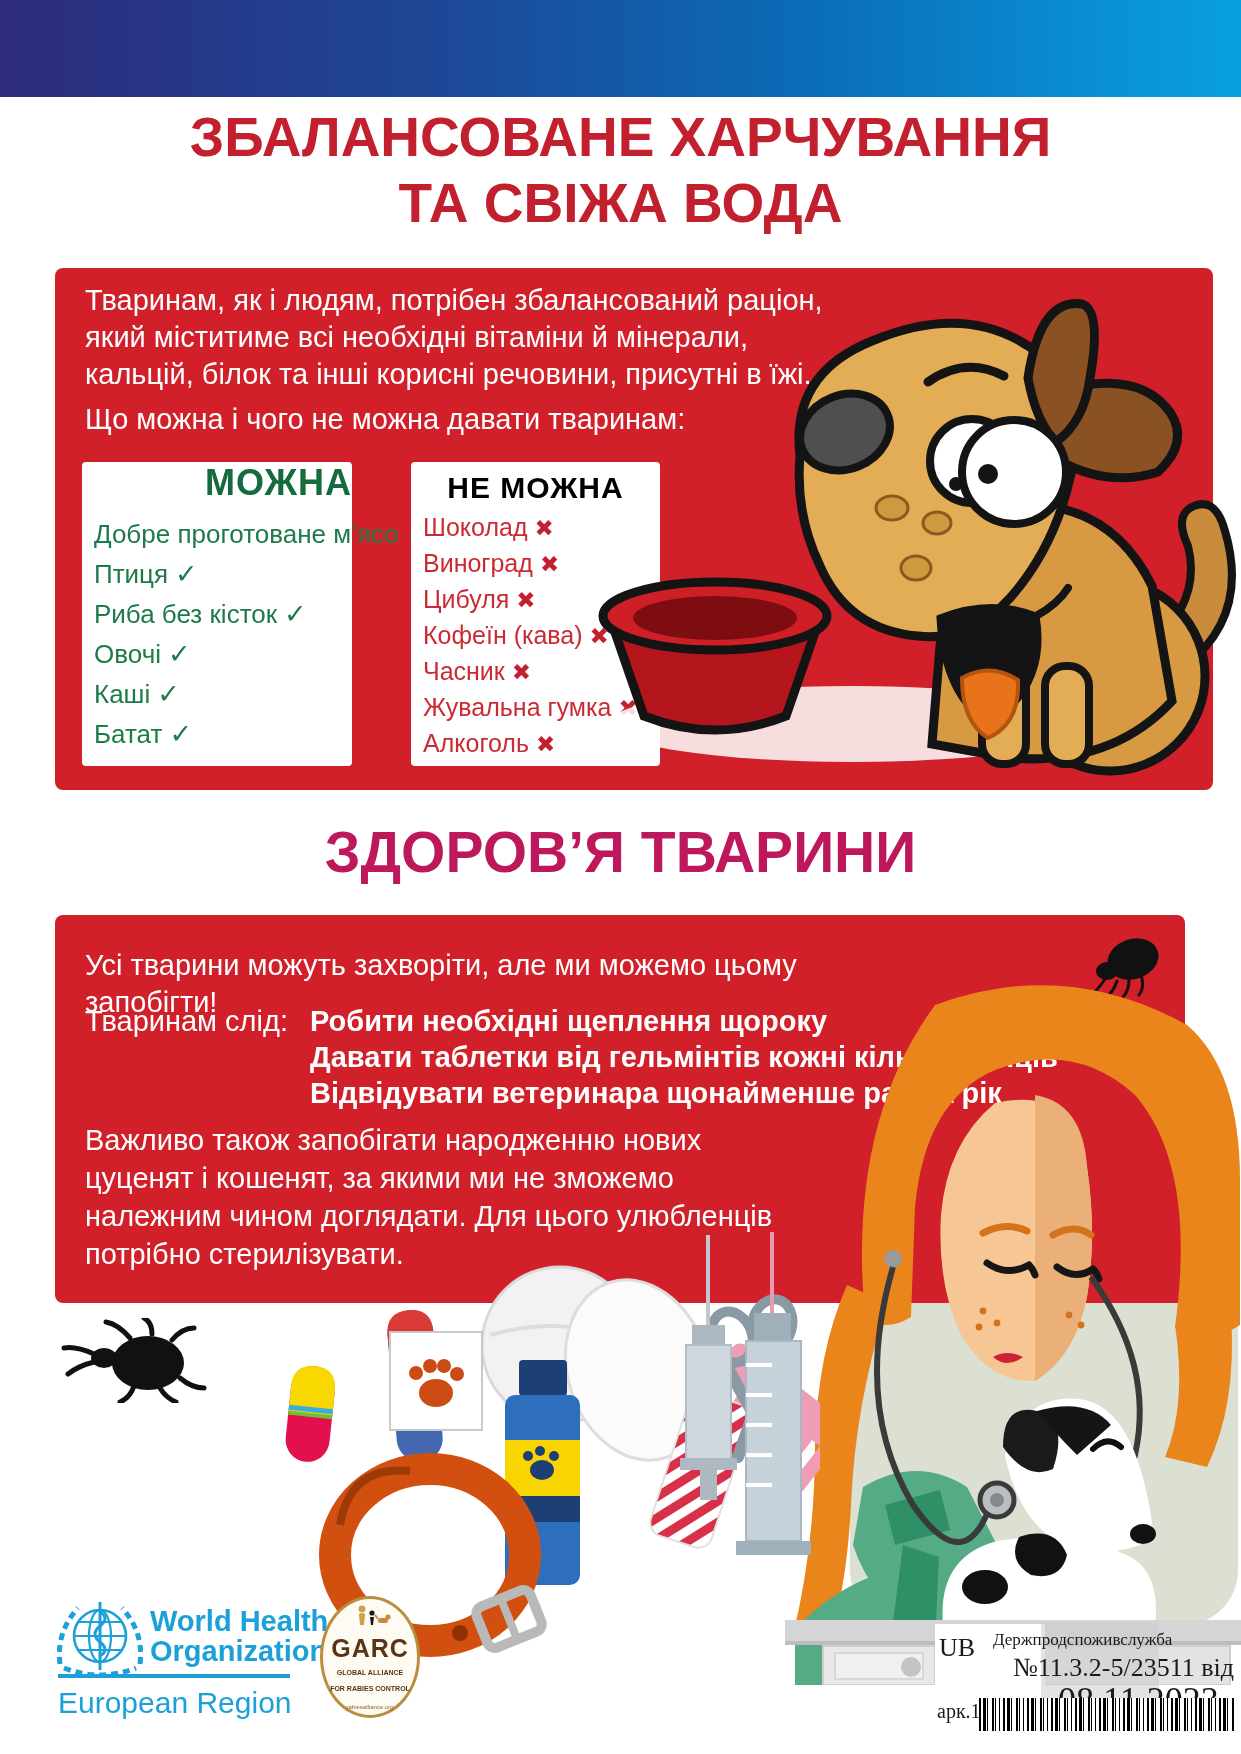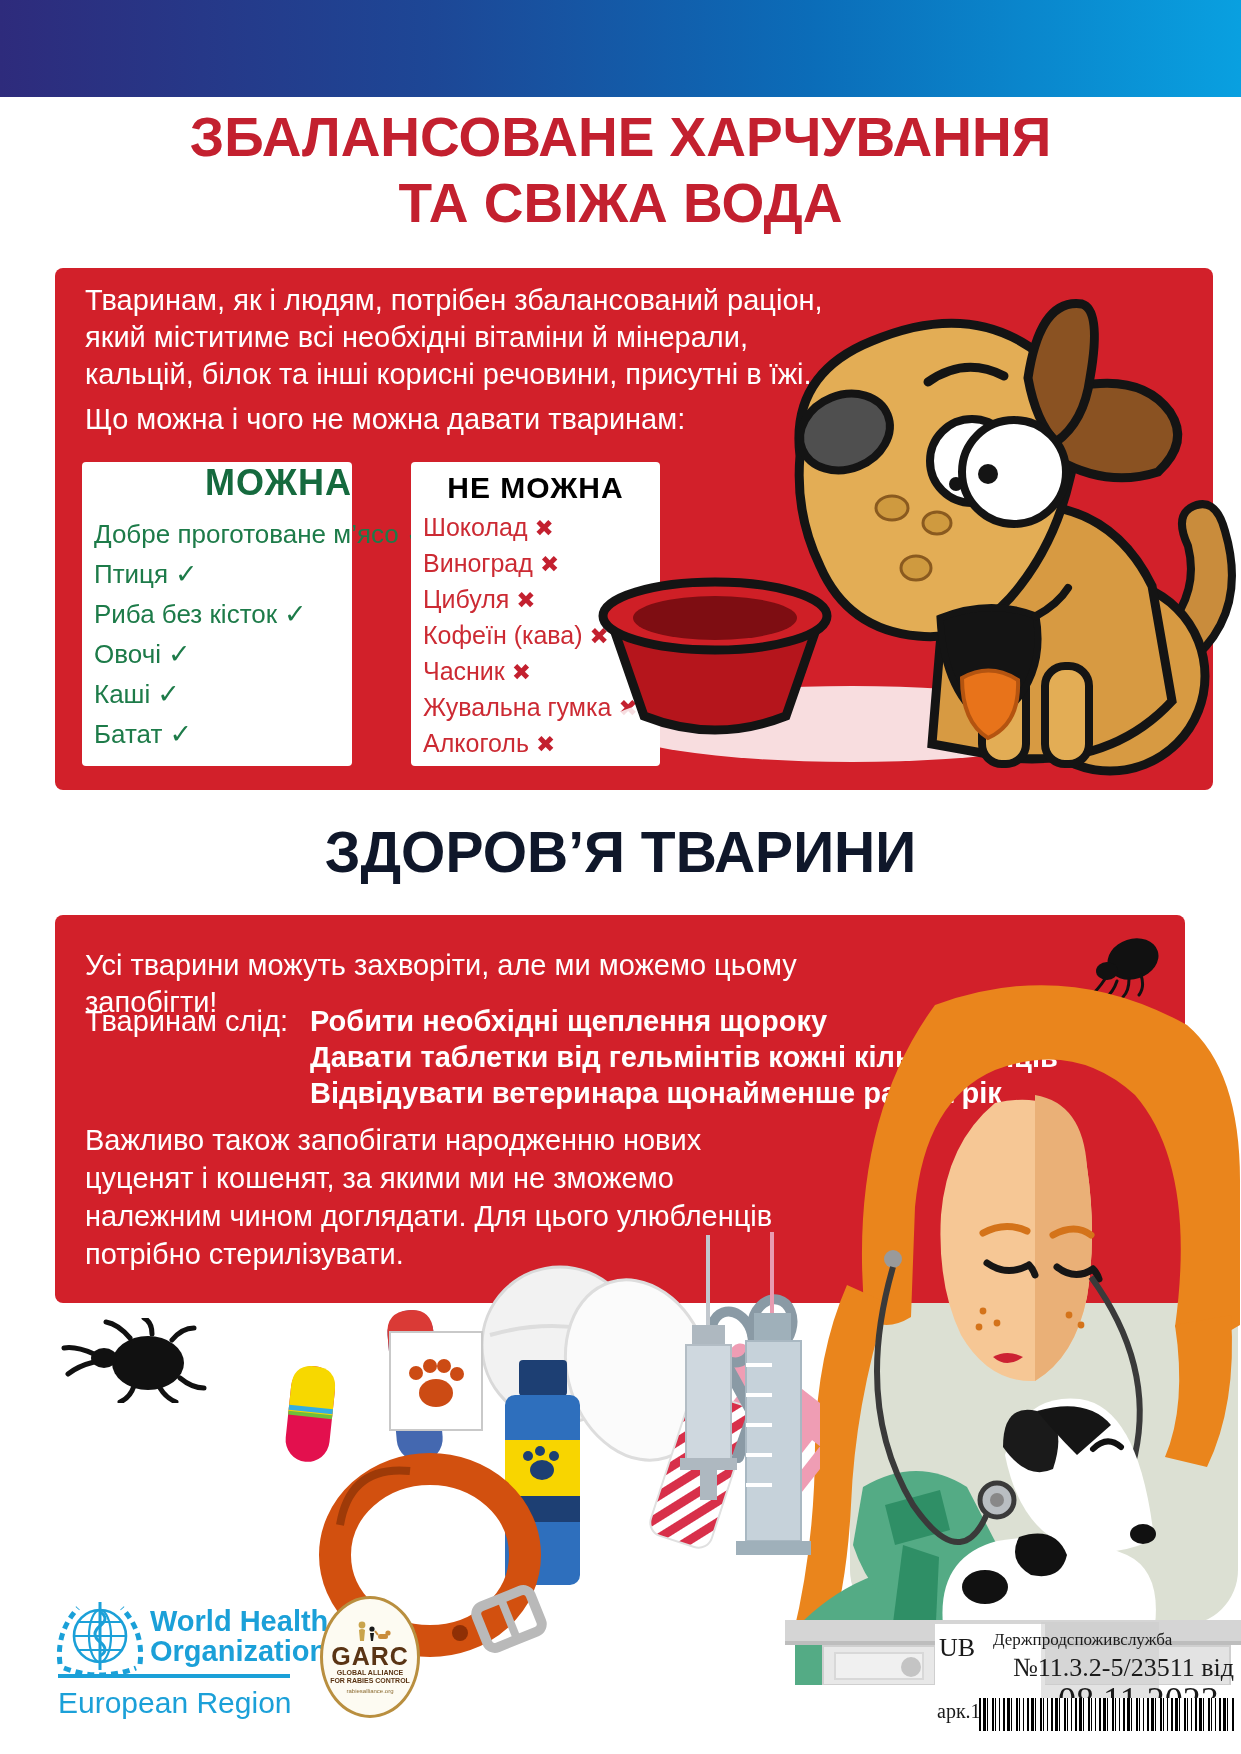--- a/index.html
+++ b/index.html
@@ -8,21 +8,21 @@
     background:#ffffff;overflow:hidden;
     font-family:"Liberation Sans","DejaVu Sans",sans-serif;
   }
   .abs{position:absolute;}
   
   .topbar{left:0;top:0;width:1241px;height:97px;
     background:linear-gradient(90deg,#2e2b7c 0%,#1d4796 35%,#0b6cb8 65%,#09a0e0 100%);z-index:1;}
   
   .big-title{left:0;top:104px;width:1241px;text-align:center;color:#c3202f;
     font-weight:bold;font-size:55px;line-height:66px;letter-spacing:0px;z-index:1;}
-  .big-title2{left:0;top:820px;width:1241px;text-align:center;color:#0f172a;
+  .big-title2{left:0;top:820px;width:1241px;text-align:center;color:#be185d;
     font-weight:bold;font-size:57px;line-height:64px;z-index:1;}
   
   .redbox1{left:55px;top:268px;width:1130px;height:522px;background:#d2202a;border-radius:8px;z-index:1;padding-left:28px;}
   .redbox2{left:55px;top:915px;width:1130px;height:388px;background:#d2202a;border-radius:8px;z-index:1;}
   .white-par{color:#ffffff;font-size:29px;line-height:37px;}
   .rb1-intro{left:30px;top:14px;width:770px;}
   .rb1-question{left:30px;top:133px;width:770px;}
   
   .listbox{background:#ffffff;border-radius:4px;}
   .allowed-box{left:27px;top:194px;width:270px;height:304px;}
@@ -48,21 +48,21 @@
   .dog-svg{left:590px;top:246px;width:655px;height:560px;z-index:2;}
   .vet-svg{left:735px;top:985px;width:506px;height:700px;z-index:2;}
   .items-svg{left:60px;top:1225px;width:760px;height:450px;z-index:2;}
   .tick-svg{left:60px;top:1318px;width:150px;height:85px;z-index:2;}
   
   .who{left:52px;top:1598px;width:300px;height:130px;z-index:2;}
   .who-text{position:absolute;left:98px;top:8px;color:#1ba0d8;font-weight:bold;font-size:29px;line-height:30px;}
   .who-line{position:absolute;left:6px;top:76px;width:232px;height:4px;background:#1ba0d8;}
   .who-region{position:absolute;left:6px;top:88px;color:#1ba0d8;font-size:30px;font-weight:normal;}
   .garc{left:320px;top:1596px;width:94px;height:116px;border:3px solid #b98f3f;border-radius:50%;
-    background:#fdfbf2;z-index:2;display:flex;flex-direction:column;align-items:center;justify-content:center;}
+    background:#fdfbf2;z-index:2;display:flex;flex-direction:column;align-items:center;justify-content:center;gap:8px;}
   .garc-acr{color:#5a3414;font-weight:bold;font-size:25px;letter-spacing:1px;line-height:26px;}
   .garc-small{color:#5a3414;font-size:7px;font-weight:bold;line-height:8px;text-align:center;}
   .garc-url{color:#8a6a30;font-size:6px;margin-top:3px;}
   
   .stamp{left:933px;top:1622px;width:308px;height:120px;z-index:4;font-family:"Liberation Serif","DejaVu Serif",serif;color:#1a1a1a;}
   .stamp-white{position:absolute;left:2px;top:2px;width:110px;height:112px;background:#ffffff;}
   .stamp-gray{position:absolute;left:108px;top:0px;width:118px;height:76px;background:#cccccc;opacity:0.55;}
   .stamp-ub{position:absolute;left:6px;top:11px;font-size:26px;}
   .stamp-org{position:absolute;left:60px;top:8px;font-size:17px;}
   .stamp-num{position:absolute;left:80px;top:31px;font-size:26px;}

